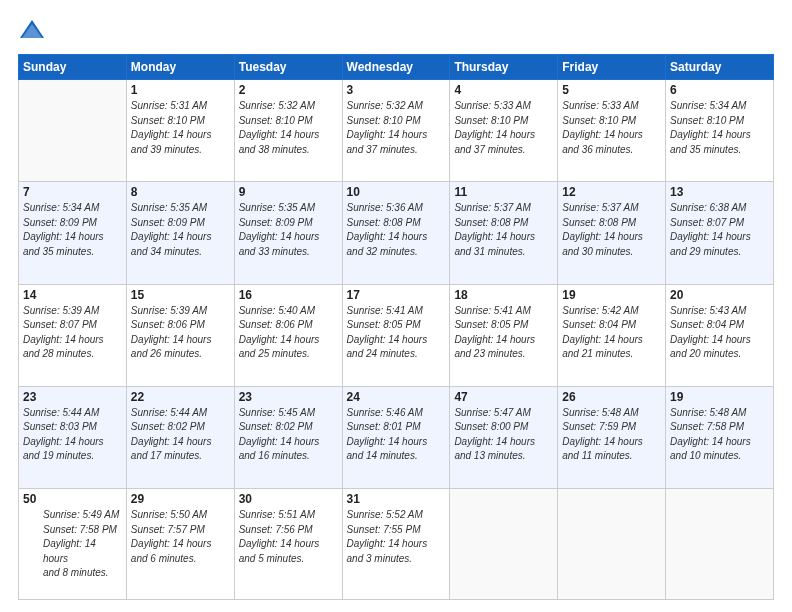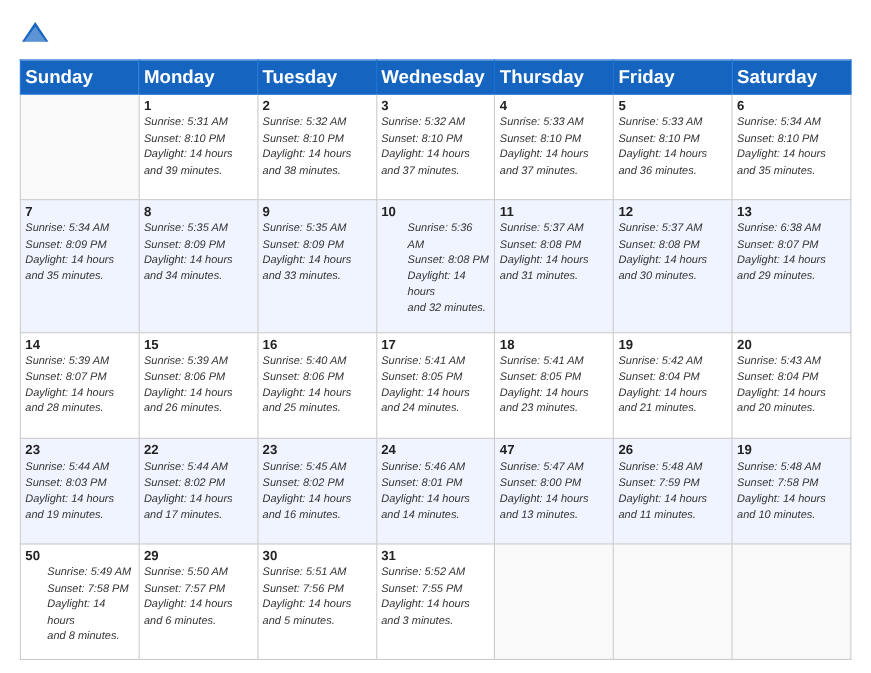--- a/index.html
+++ b/index.html
@@ -63,21 +63,21 @@
     .calendar {
       flex: 1;
       border: 1px solid #ccc;
       border-collapse: collapse;
       width: 100%;
       table-layout: fixed;
     }
     .calendar th {
       background: #1565c0;
       color: #fff;
-      font-size: 17px;
+      font-size: 12px;
       font-weight: bold;
       padding: 5px 4px;
       text-align: left;
       border: 1px solid #1a6fd4;
     }
     .calendar td {
       border: 1px solid #ccc;
       vertical-align: top;
       padding: 3px 4px;
       font-size: 9.5px;
@@ -201,21 +201,21 @@
           </td>
           <td>
             <span class="day-num">9</span>
             <div class="day-info" style="white-space: pre-line;">Sunrise: 5:35 AM
 Sunset: 8:09 PM
 Daylight: 14 hours
 and 33 minutes.</div>
           </td>
           <td>
             <span class="day-num">10</span>
-            <div class="day-info" style="white-space: pre-line; margin-left: 24px;">Sunrise: 5:36 AM
+            <div class="day-info" style="white-space: pre-line;">Sunrise: 5:36 AM
 Sunset: 8:08 PM
 Daylight: 14 hours
 and 32 minutes.</div>
           </td>
           <td>
             <span class="day-num">11</span>
             <div class="day-info" style="white-space: pre-line;">Sunrise: 5:37 AM
 Sunset: 8:08 PM
 Daylight: 14 hours
 and 31 minutes.</div>

